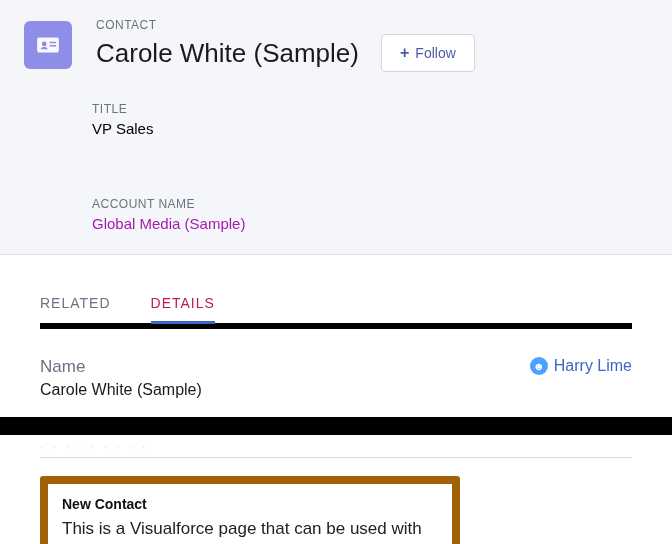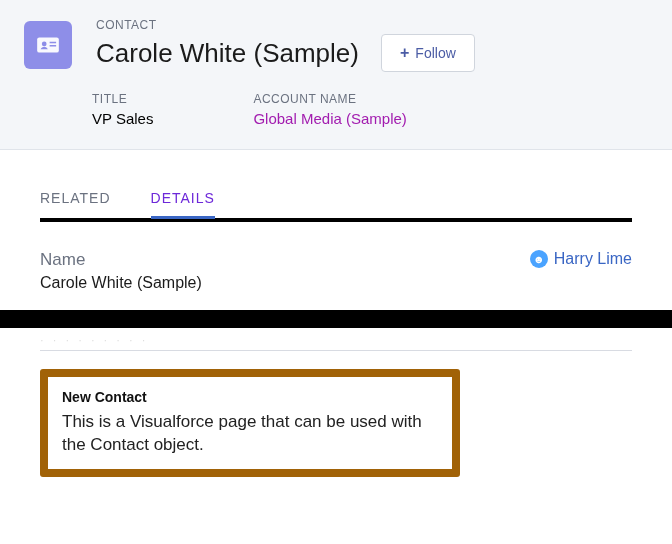--- a/index.html
+++ b/index.html
@@ -57,54 +57,55 @@
     padding: 9px 18px;
     border-radius: 4px;
     cursor: pointer;
     display: flex;
     align-items: center;
     gap: 6px;
   }
   .follow-btn .plus { color: #4b5ca5; font-weight: 600; font-size: 16px; }
   .header-fields {
     display: flex;
-    gap: 100px;
-    margin-top: 20px;
+    gap: 60px;
+    margin-top: 30px;
     margin-left: 68px;
+    flex-direction: column;
   }
   .field-block .flabel {
     font-size: 12px;
     color: #6b7280;
     letter-spacing: 0.5px;
     margin-bottom: 4px;
   }
   .field-block .fval {
     font-size: 15px;
     color: #000000;
   }
   .field-block .fval.link { color: #a21caf; cursor: pointer; }
   .tabs-area {
     background: #fff;
     padding: 34px 40px 0 40px;
   }
   .tabs {
     display: flex;
     gap: 40px;
-    border-bottom: 4px solid #000000;
+    border-bottom: 6px solid #000000;
   }
   .tab {
     font-size: 14px;
     letter-spacing: 1px;
     color: #6b7280;
     padding: 6px 0 12px 0;
     cursor: pointer;
     position: relative;
   }
   .tab.active {
-    color: #6d28d9;
+    color: #be185d;
     font-weight: 500;
   }
   .tab.active::after {
     content: "";
     position: absolute;
     left: 0; right: 0; bottom: -1px;
     height: 3px;
     background: #3a66c4;
   }
   .details-row {

